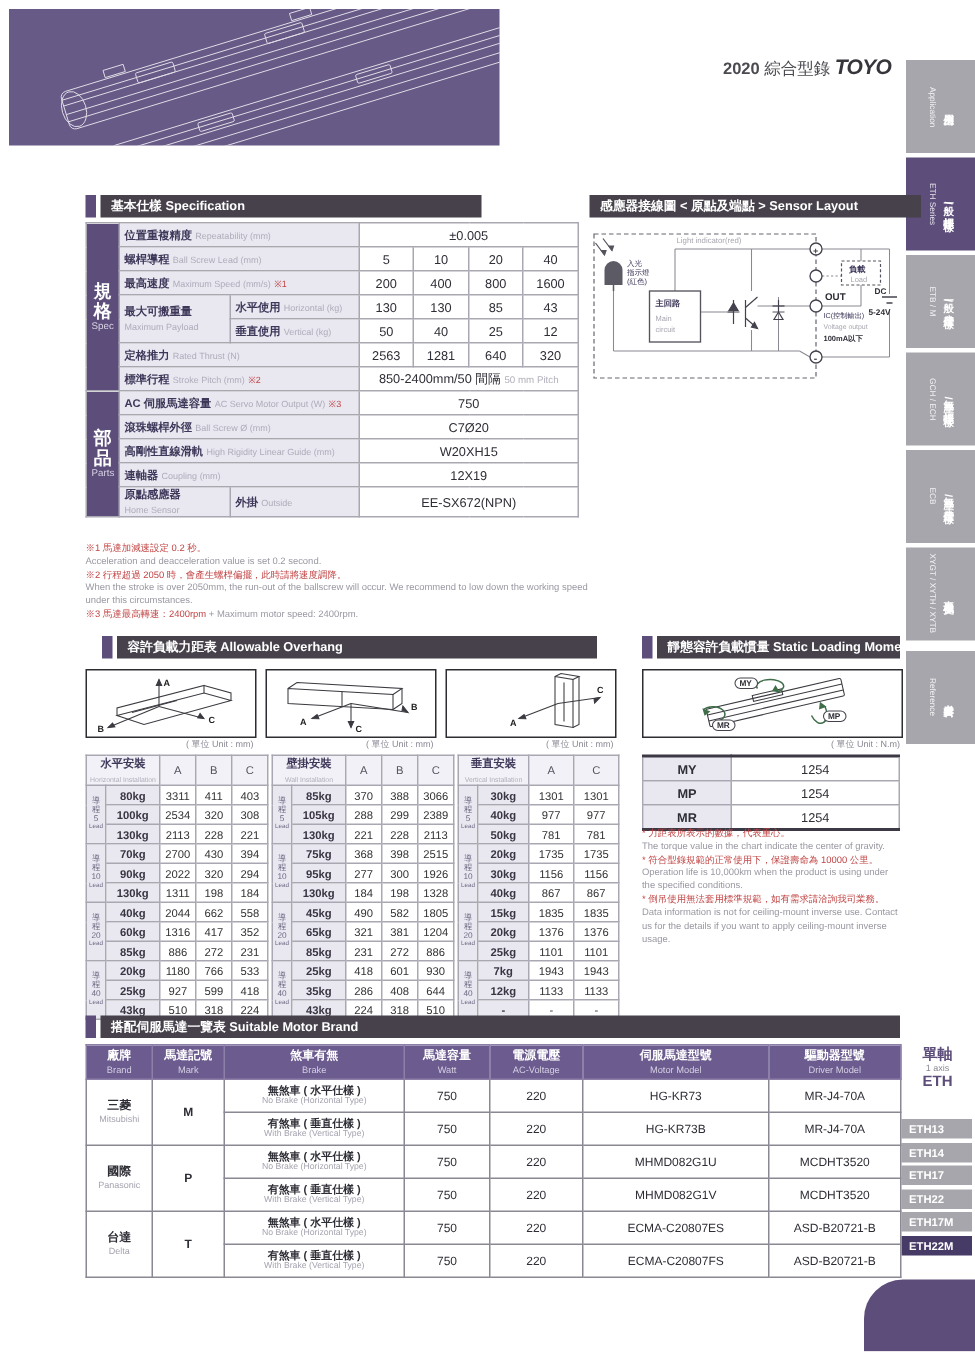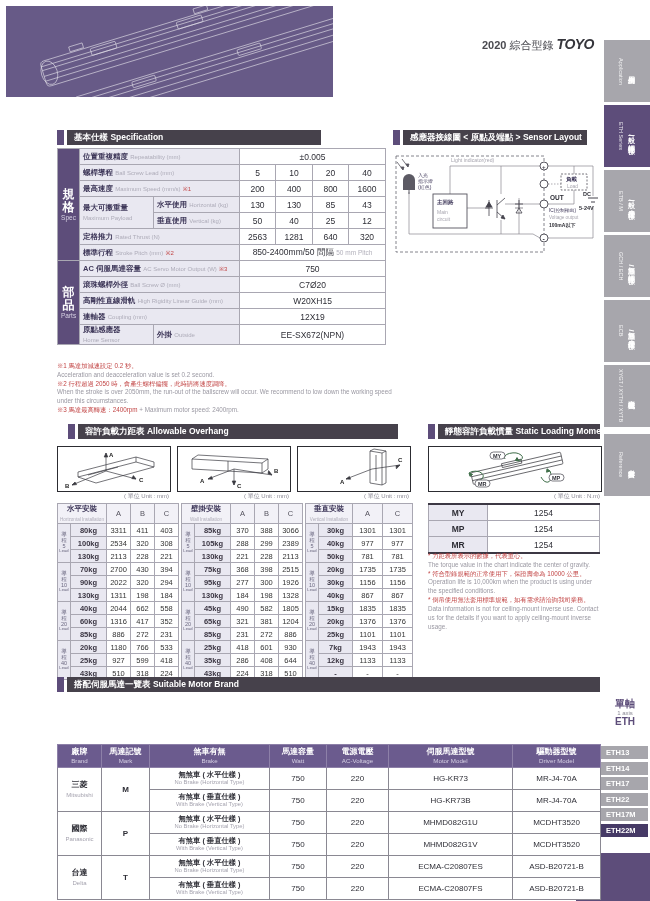--- a/index.html
+++ b/index.html
@@ -74,21 +74,21 @@
   .ld .le{font-size:4.2px;}
   .wt{background:#e9e8f1;font-weight:bold;color:#3a3542;font-size:7.5px;}
   .ov{background:#fff;color:#333;}
 
   
   .sm-t{width:172px;font-size:8.5px;border-top:2px solid #3c3844;border-bottom:2px solid #3c3844;}
   .sm-t td{border:1px solid #a9a7b2;height:13px;text-align:center;}
   .sm-t .sml{background:#e9e8f1;font-weight:bold;width:56px;}
 
   
-  .mt{width:543px;table-layout:fixed;font-size:8px;border:1.5px solid #5a5861;margin-top:48px;}
+  .mt{width:543px;table-layout:fixed;font-size:8px;border:1.5px solid #5a5861;}
   .mt th{background:#6b5b8e;color:#fff;border:1px solid #8d80a8;padding:1px 0;height:20px;line-height:1.15;}
   .mzh{font-size:8px;font-weight:bold;}
   .men{font-size:6.2px;color:#d5cfe3;font-weight:normal;}
   .mt td{border:1px solid #8a8892;height:19px;text-align:center;background:#fff;color:#2e2e36;line-height:1.15;}
   .brand{background:#e6e4ef;}
   .bzh{font-weight:bold;font-size:8px;}
   .ben{font-size:6px;color:#a5a3af;}
   .mark-c{background:#e6e4ef;font-weight:bold;}
   .k1{font-weight:bold;font-size:7.3px;display:block;}
   .k2{font-size:5.8px;color:#a5a3af;display:block;}
@@ -174,21 +174,21 @@
       <div class="mtab">ETH17M</div>
       <div class="mtab active">ETH22M</div>
     </div>
   <div class="abs corner"></div>
 
   <div class="abs sec-h" style="left:57px;top:130px;width:264px;">
     <span class="sq"></span>
     <span class="bar"><b>基本仕樣</b> <i>Specification</i></span>
   </div>
 
-  <div class="abs sec-h" style="left:393px;top:130px;width:194px;">
+  <div class="abs sec-h" style="left:393px;top:130px;width:221px;flex-direction:column;">
     <span class="sq"></span>
     <span class="bar"><b>感應器接線圖 &lt; 原點及端點 &gt;</b> <i>Sensor Layout</i></span>
   </div>
 
   <div class="abs" style="left:57px;top:148px;" id="specwrap">
       <table class="spec-t">
         <colgroup>
           <col style="width:22px">
           <col style="width:74px">
           <col style="width:86px">

